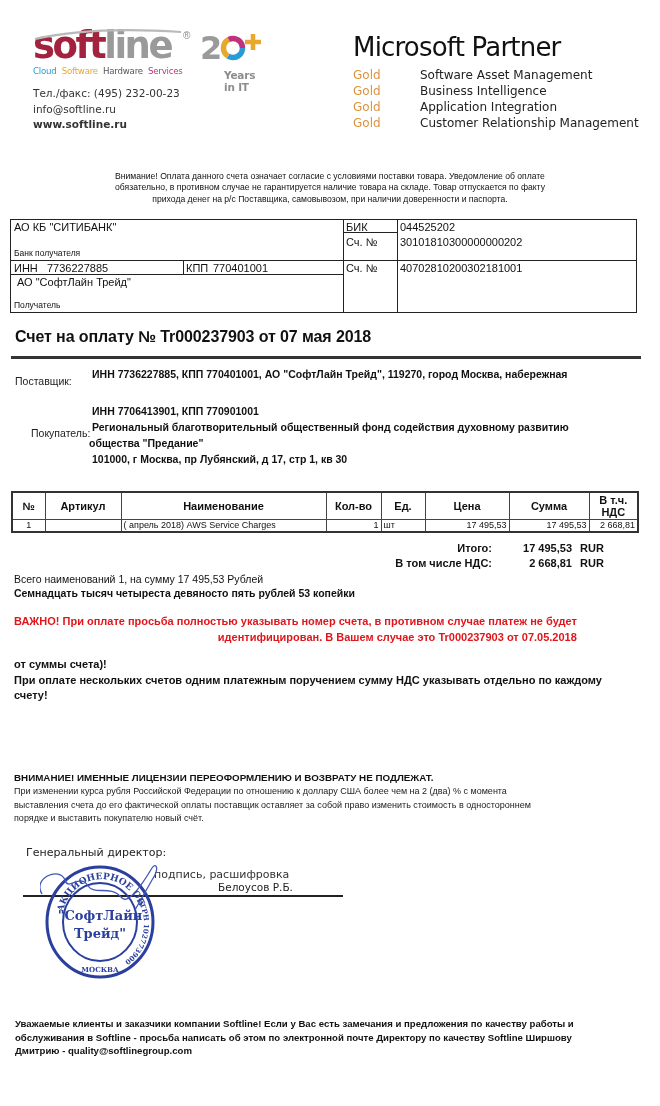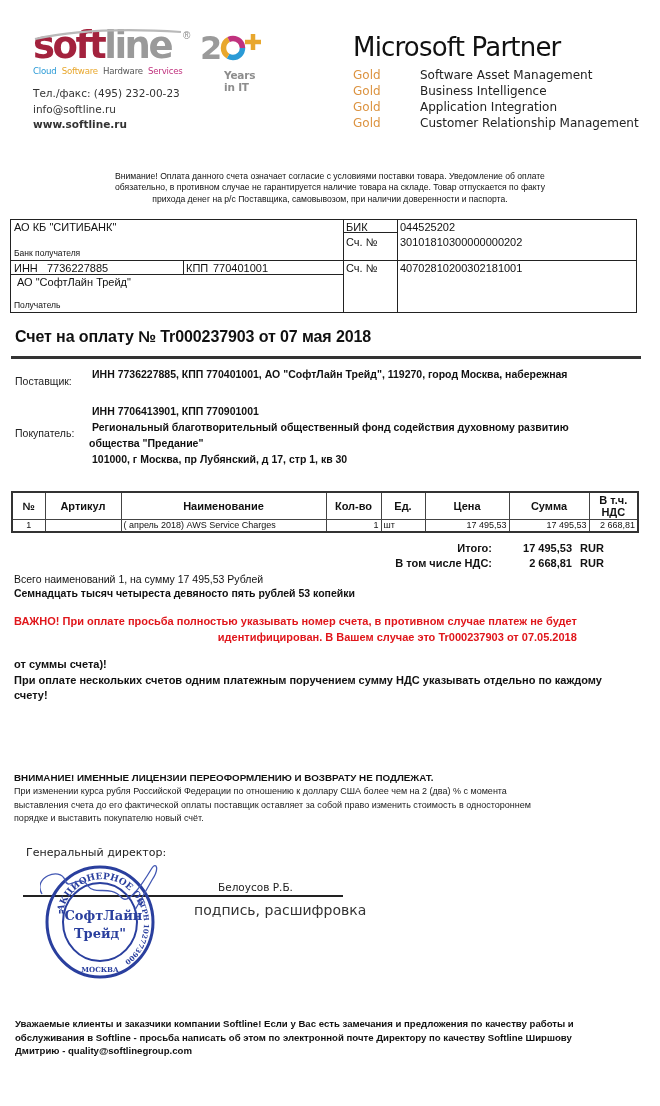--- a/index.html
+++ b/index.html
@@ -58,21 +58,21 @@
   .bold { font-weight: bold; }
   .red { color: #e0161b; font-weight: bold; font-size: 11px; line-height: 15.5px; text-align: right; }
   .warn { font-size: 11px; font-weight: bold; line-height: 15.5px; }
   .lic-h { font-size: 9.8px; font-weight: bold; white-space: nowrap; }
   .lic-t { font-size: 9px; line-height: 13.5px; color: #222; }
 
   
   .dir-lbl { left: 26px; top: 846px; font-family: "DejaVu Sans", sans-serif; font-size: 11px; color: #222; }
   .sig-rule { left: 23px; top: 895px; width: 320px; height: 2px; background: #222; }
   .sig-name { left: 218px; top: 881px; font-family: "DejaVu Sans", sans-serif; font-size: 10.5px; color: #222; }
-  .sig-cap { left: 154px; top: 902px; font-family: "DejaVu Sans", sans-serif; font-size: 14px; color: #333; margin-left: 40px; }
+  .sig-cap { left: 154px; top: 868px; font-family: "DejaVu Sans", sans-serif; font-size: 11px; color: #333; }
   .stamp { left: 40px; top: 858px; width: 120px; height: 125px; }
 
   .footer { left: 15px; top: 1017px; width: 630px; font-size: 9.6px; font-weight: bold; line-height: 13.5px; }
 </style>
 </head>
 <body>
 
 <div class="abs sl-logo">
   <svg class="sl-swoosh" viewBox="0 0 150 12">
     <path d="M2 11 Q60 -2 148 4" stroke="#b9b9b9" stroke-width="2.2" fill="none"></path>
@@ -144,21 +144,21 @@
 </div>
 
 <div class="abs inv-title">Счет на оплату № Tr000237903 от 07 мая 2018</div>
 <div class="abs title-rule"></div>
 
 <div class="abs party-lbl" style="left:15px;top:375px;">Поставщик:</div>
 <div class="abs party-txt" style="left:89px;top:366px;white-space:nowrap;">
   <div style="padding-left:3px;">ИНН 7736227885,  КПП 770401001,  АО "СофтЛайн Трейд",  119270, город Москва, набережная</div>
 </div>
 
-<div class="abs party-lbl" style="left:15px;top:427px;">Покупатель:</div>
+<div class="abs party-lbl" style="left:31px;top:427px;">Покупатель:</div>
 <div class="abs party-txt" style="left:89px;top:403px;white-space:nowrap;">
   <div style="padding-left:3px;">ИНН 7706413901,  КПП 770901001</div>
   <div style="padding-left:3px;">Региональный благотворительный общественный фонд содействия духовному развитию</div>
   <div>общества "Предание"</div>
   <div style="padding-left:3px;">101000, г Москва, пр Лубянский, д 17, стр 1, кв 30</div>
 </div>
 
 <table class="abs items">
   <colgroup>
     <col style="width:33px">

